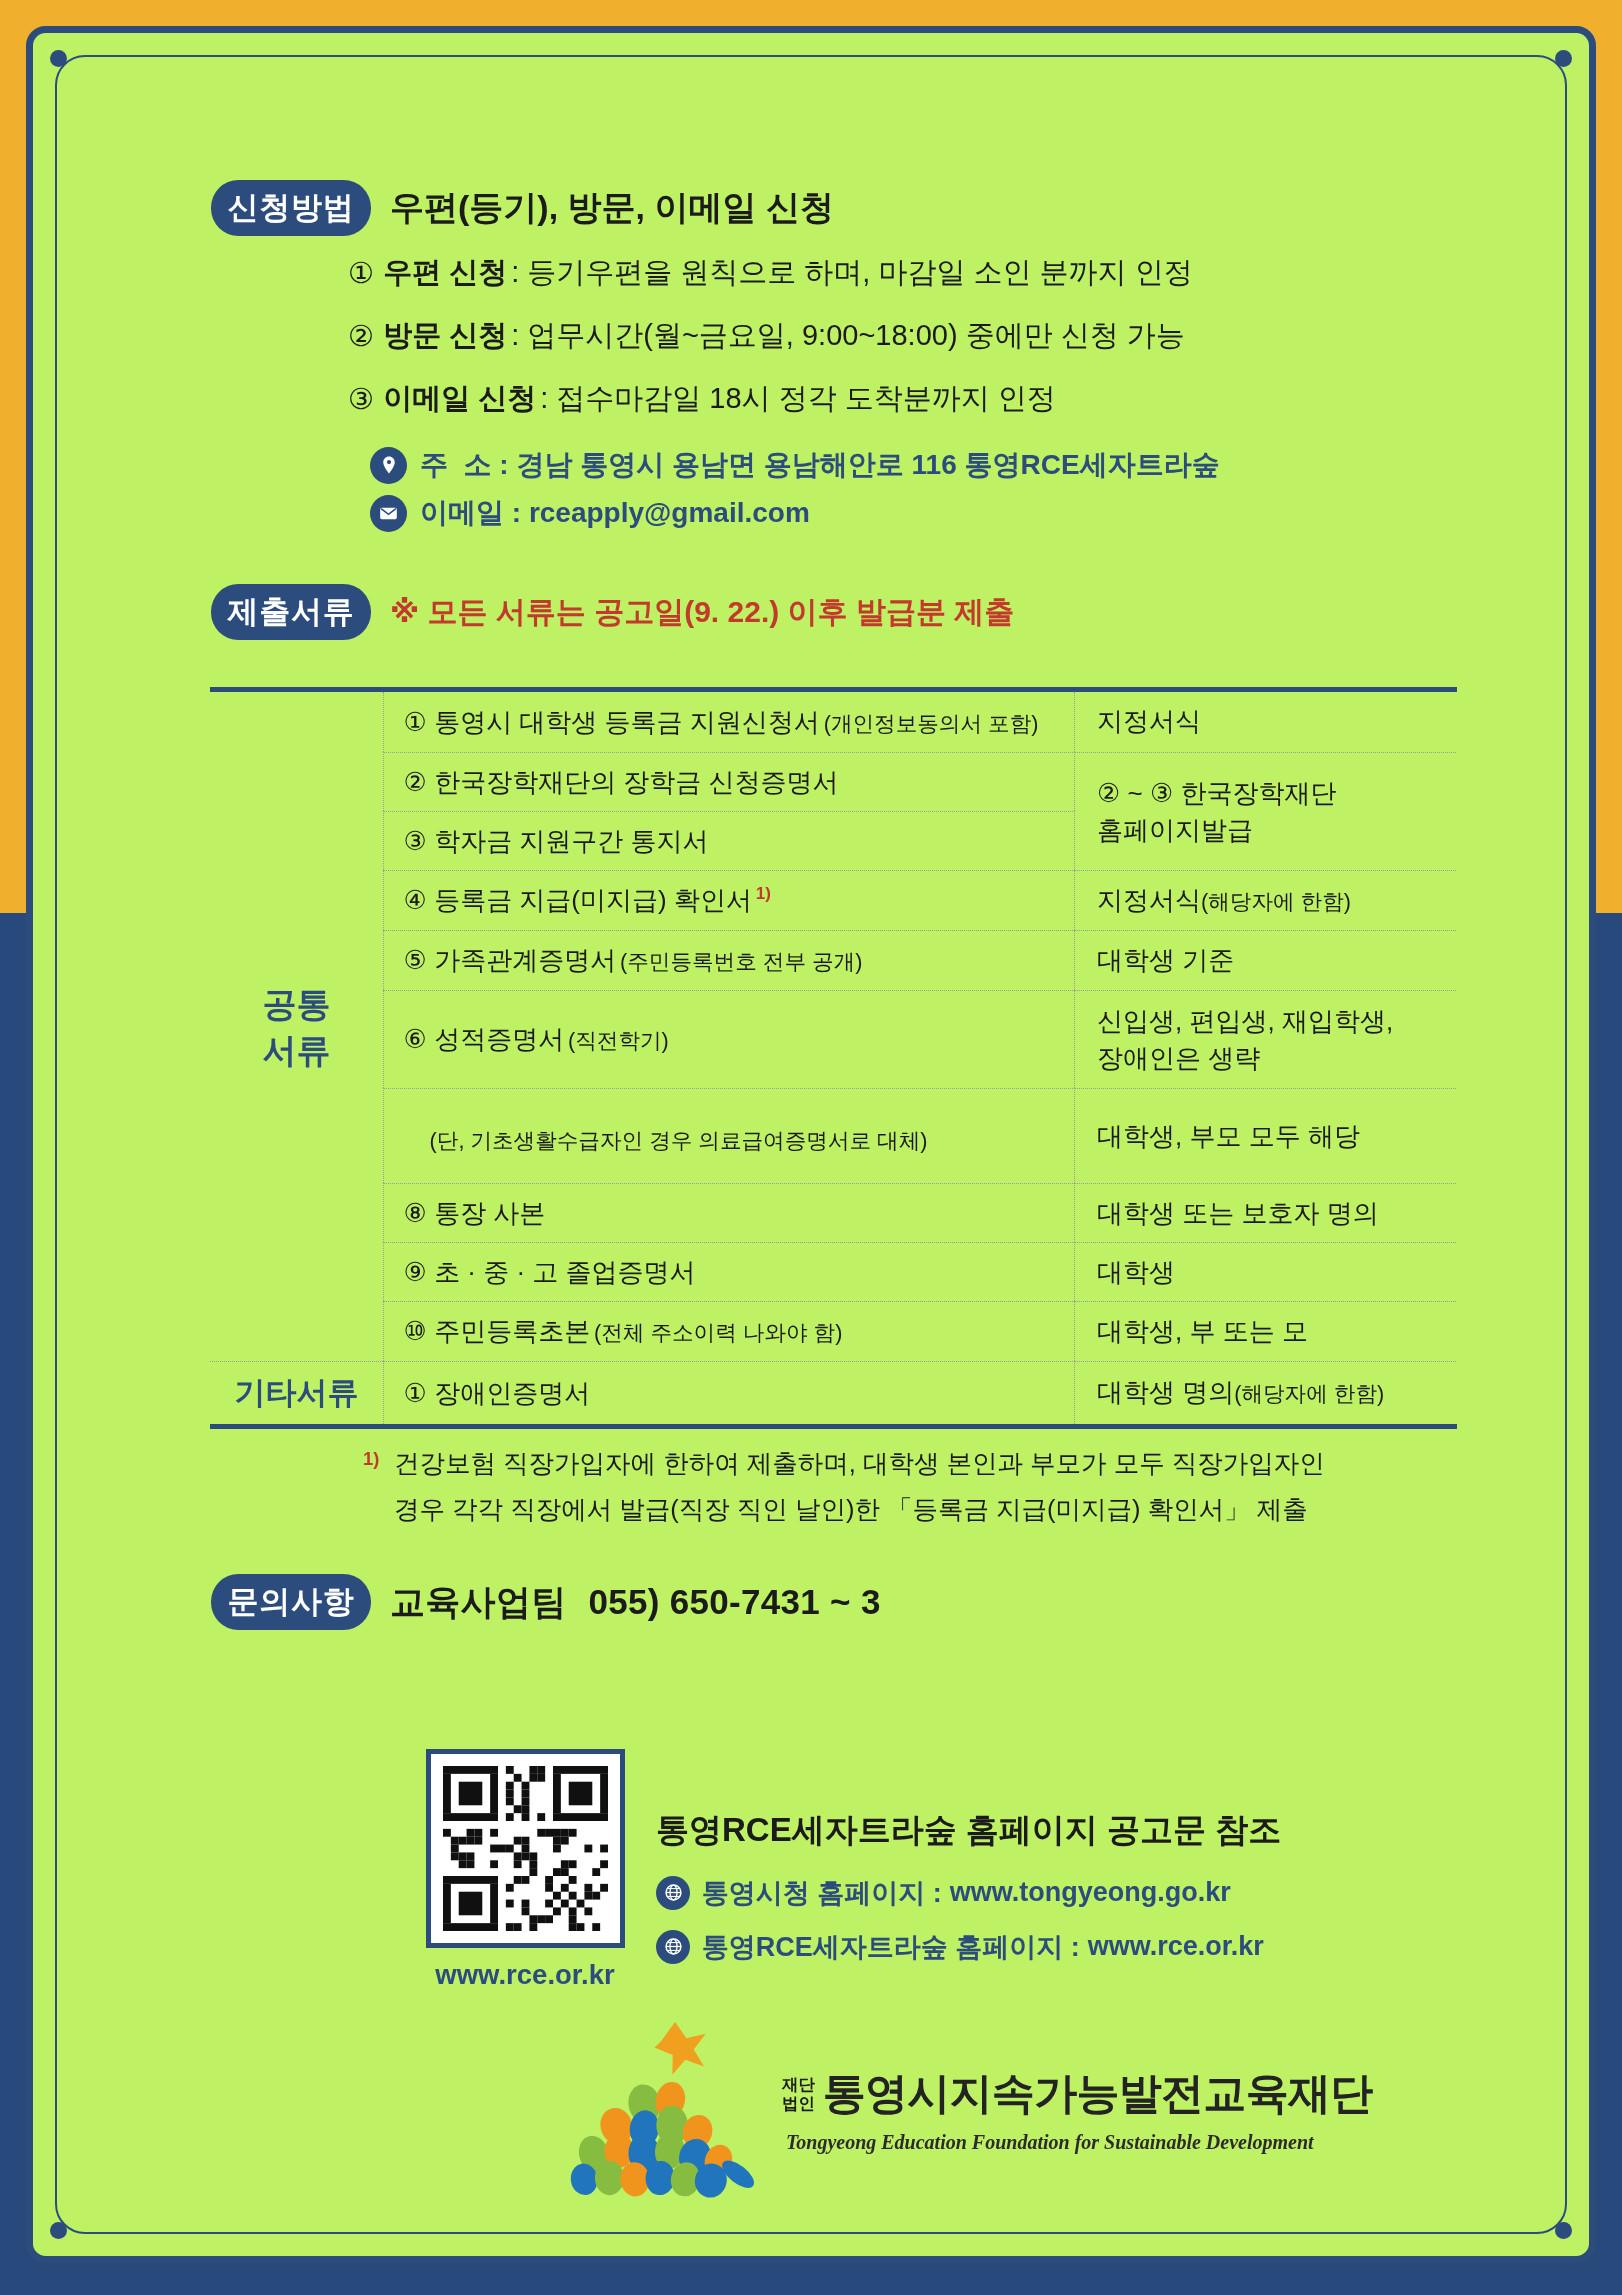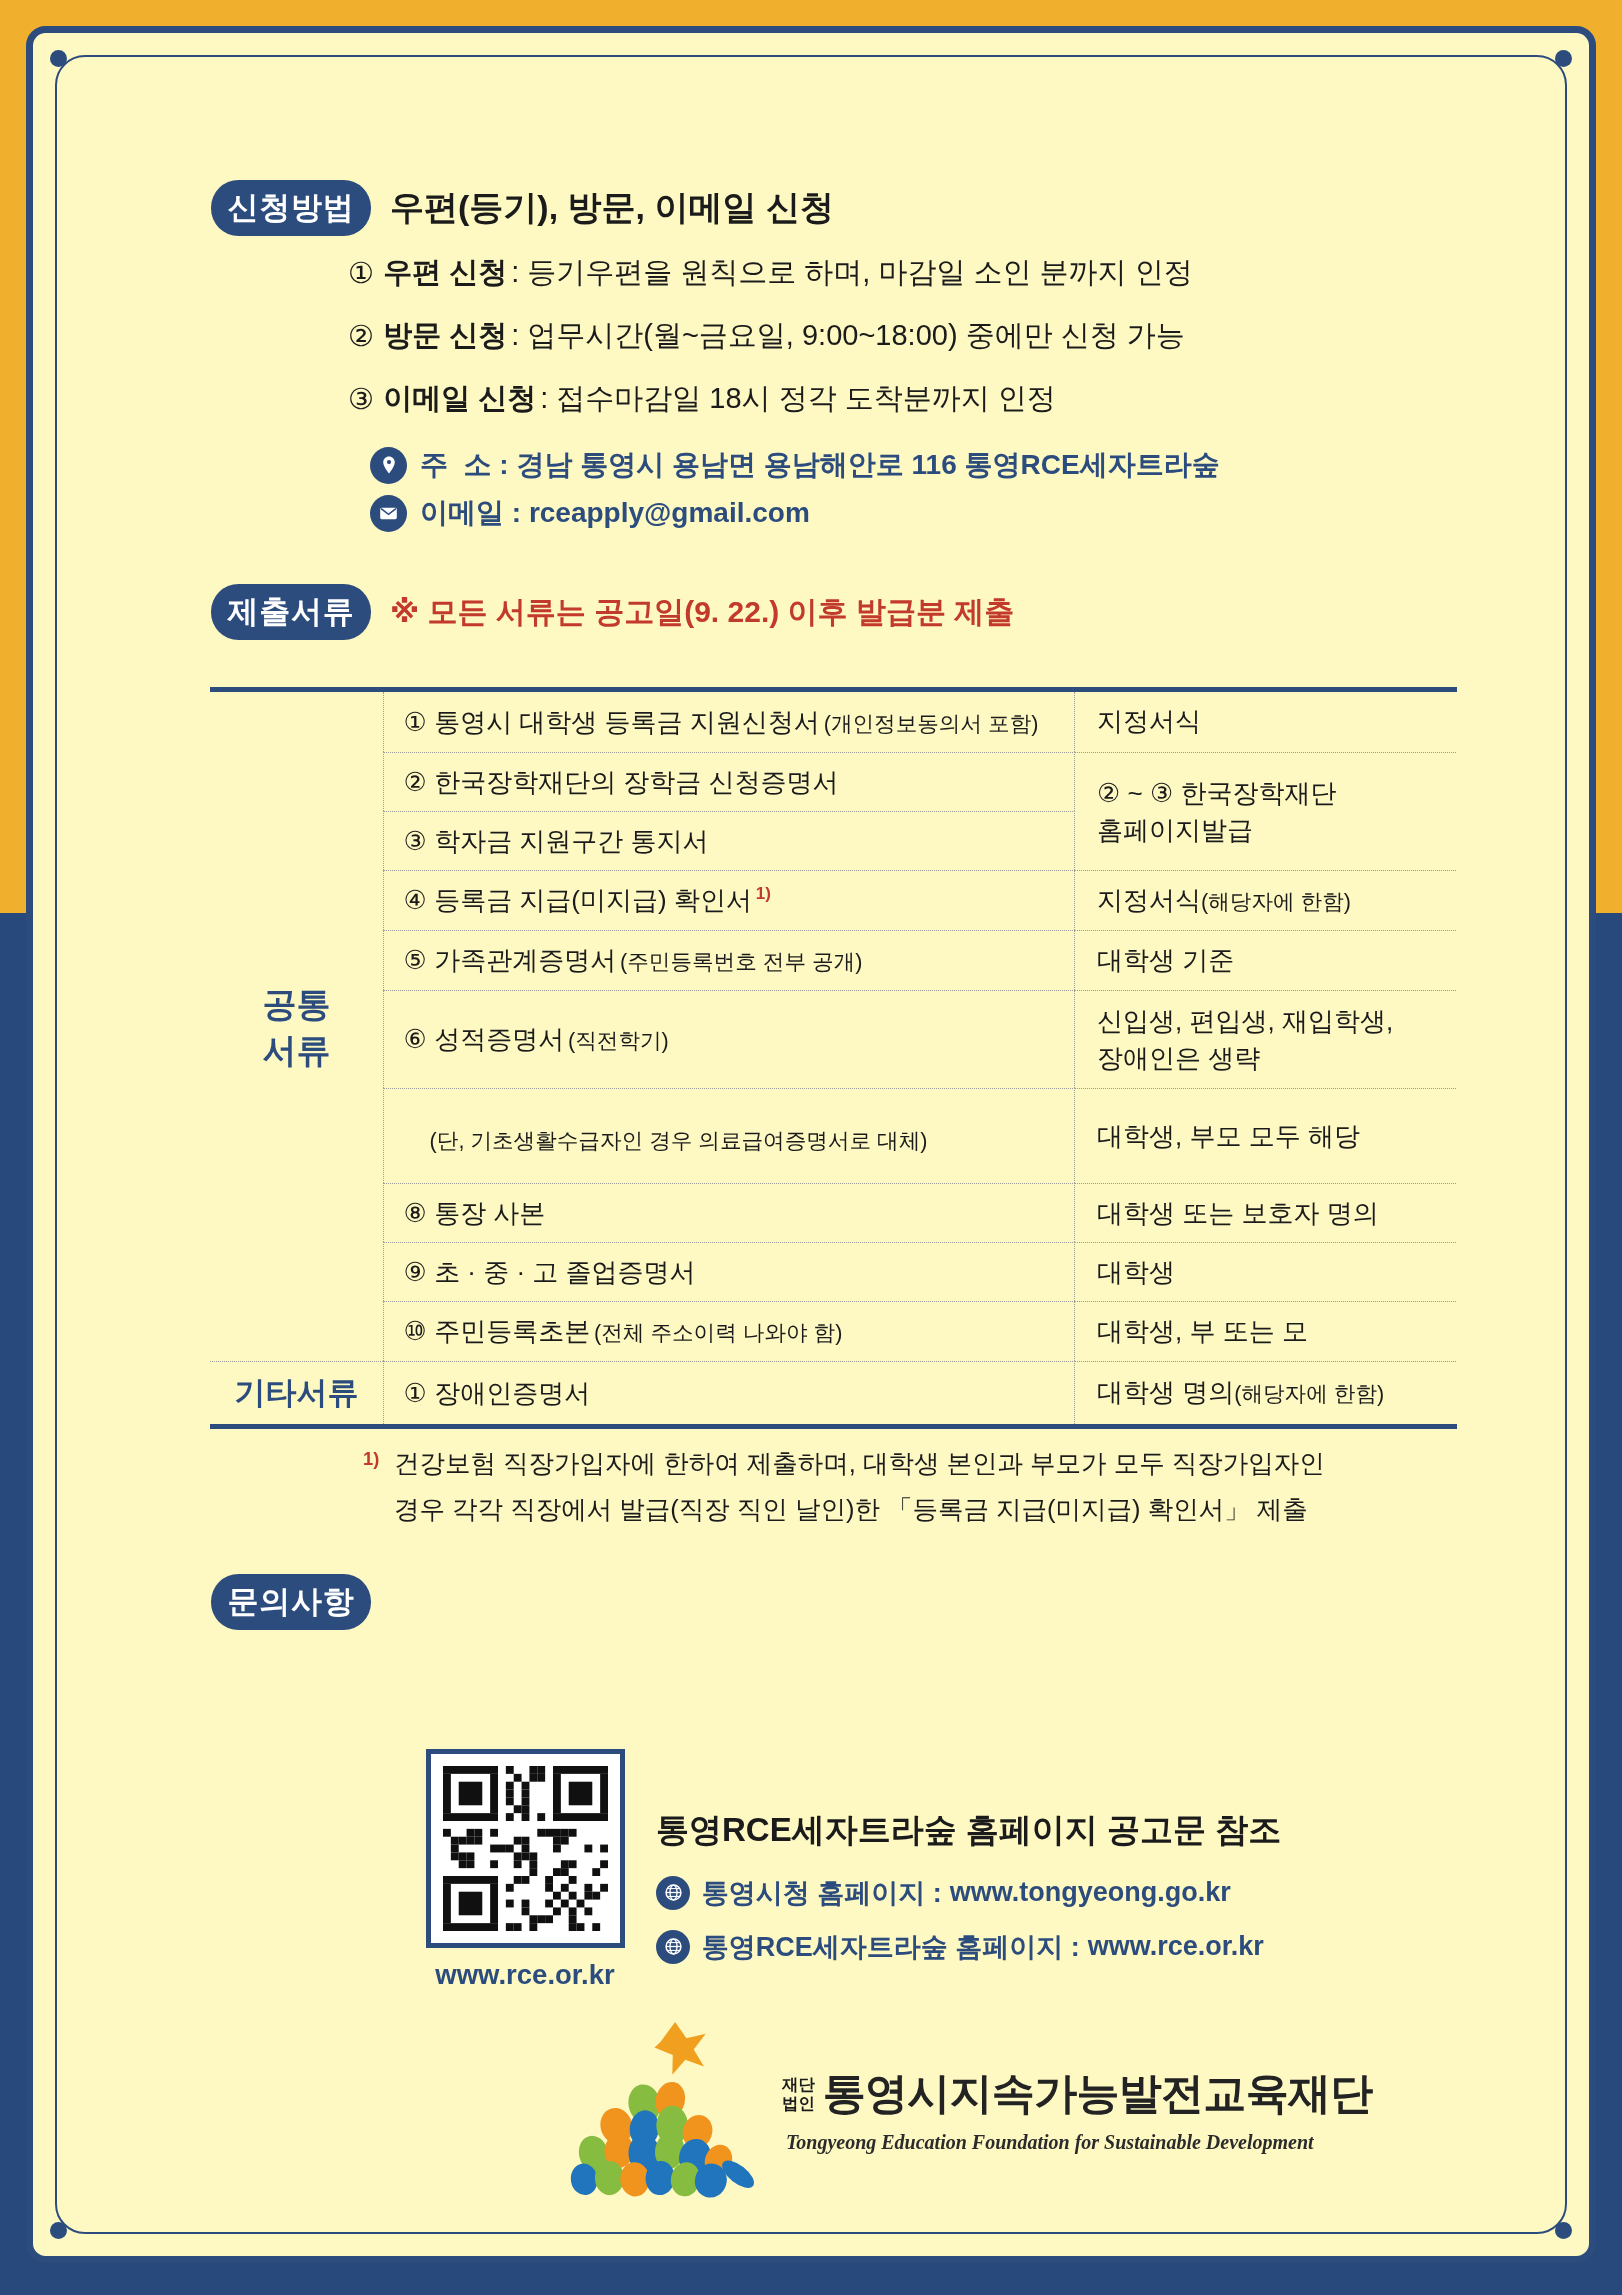--- a/index.html
+++ b/index.html
@@ -5,21 +5,21 @@
   :root{
     --navy:#2C4C7E; --navy-deep:#27497B; --yellow:#F0AF2D; --red:#C23A2C;
     --ink:#1B1B1B; --dot:#9C9C9C;
   }
   *{margin:0;padding:0;box-sizing:border-box;}
   body{width:1623px;height:2295px;position:relative;overflow:hidden;
        font-family:"Liberation Sans","DejaVu Sans",sans-serif;background:var(--navy-deep);}
   .bg-top{position:absolute;left:0;top:0;width:1623px;height:913px;background:var(--yellow);}
   .bg-bottom{position:absolute;left:0;top:913px;width:1623px;height:1383px;background:var(--navy-deep);}
 
-  .card{position:absolute;left:26px;top:26px;width:1570px;height:2237px;background:#fef9c3;
+  .card{position:absolute;left:26px;top:26px;width:1570px;height:2237px;background:#bef264;
         border:7.9px solid var(--navy);border-radius:19.6px;}
   .inner-line{position:absolute;inset:22px;border:2px solid var(--navy);border-radius:30px;pointer-events:none;}
   .corner-dot{position:absolute;width:17px;height:17px;border-radius:50%;background:var(--navy);}
   .dot-tl{left:17px;top:17px;} .dot-tr{right:17px;top:17px;}
   .dot-bl{left:17px;bottom:17px;} .dot-br{right:17px;bottom:17px;}
 
   .badge{position:absolute;width:160px;height:56px;background:var(--navy);border-radius:27.5px;
          color:#fff;font-size:31px;font-weight:bold;display:flex;align-items:center;justify-content:center;
          letter-spacing:0.7px;}
   .badge-side{position:absolute;height:56px;display:flex;align-items:center;}
@@ -188,20 +188,24 @@
     <div class="tcell cell-note bt" style="grid-row:11;"><span><span>대학생 명의</span><span class="small">(해당자에 한함)</span></span></div>
   </div>
 
   <div class="footnote">
     <span class="marker">1)</span>
     <div>건강보험 직장가입자에 한하여 제출하며, 대학생 본인과 부모가 모두 직장가입자인</div>
     <div>경우 각각 직장에서 발급(직장 직인 날인)한 「등록금 지급(미지급) 확인서」 제출</div>
   </div>
 
   <div class="badge" style="left:178px;top:1541px;">문의사항</div>
+  <div class="badge-side contact-text">
+    <span class="team">교육사업팀</span>
+    <span>055) 650-7431 ~ 3</span>
+  </div>
 
   <div class="qr-box">
     <svg id="qr-svg" width="165" height="165" viewBox="0 0 252 252">
         <rect x="0" y="0" width="84" height="12" fill="#101010"></rect>
         <rect x="0" y="72" width="84" height="12" fill="#101010"></rect>
         <rect x="0" y="12" width="12" height="60" fill="#101010"></rect>
         <rect x="72" y="12" width="12" height="60" fill="#101010"></rect>
         <rect x="24" y="24" width="36" height="36" fill="#101010"></rect>
         <rect x="168" y="0" width="84" height="12" fill="#101010"></rect>
         <rect x="168" y="72" width="84" height="12" fill="#101010"></rect>

